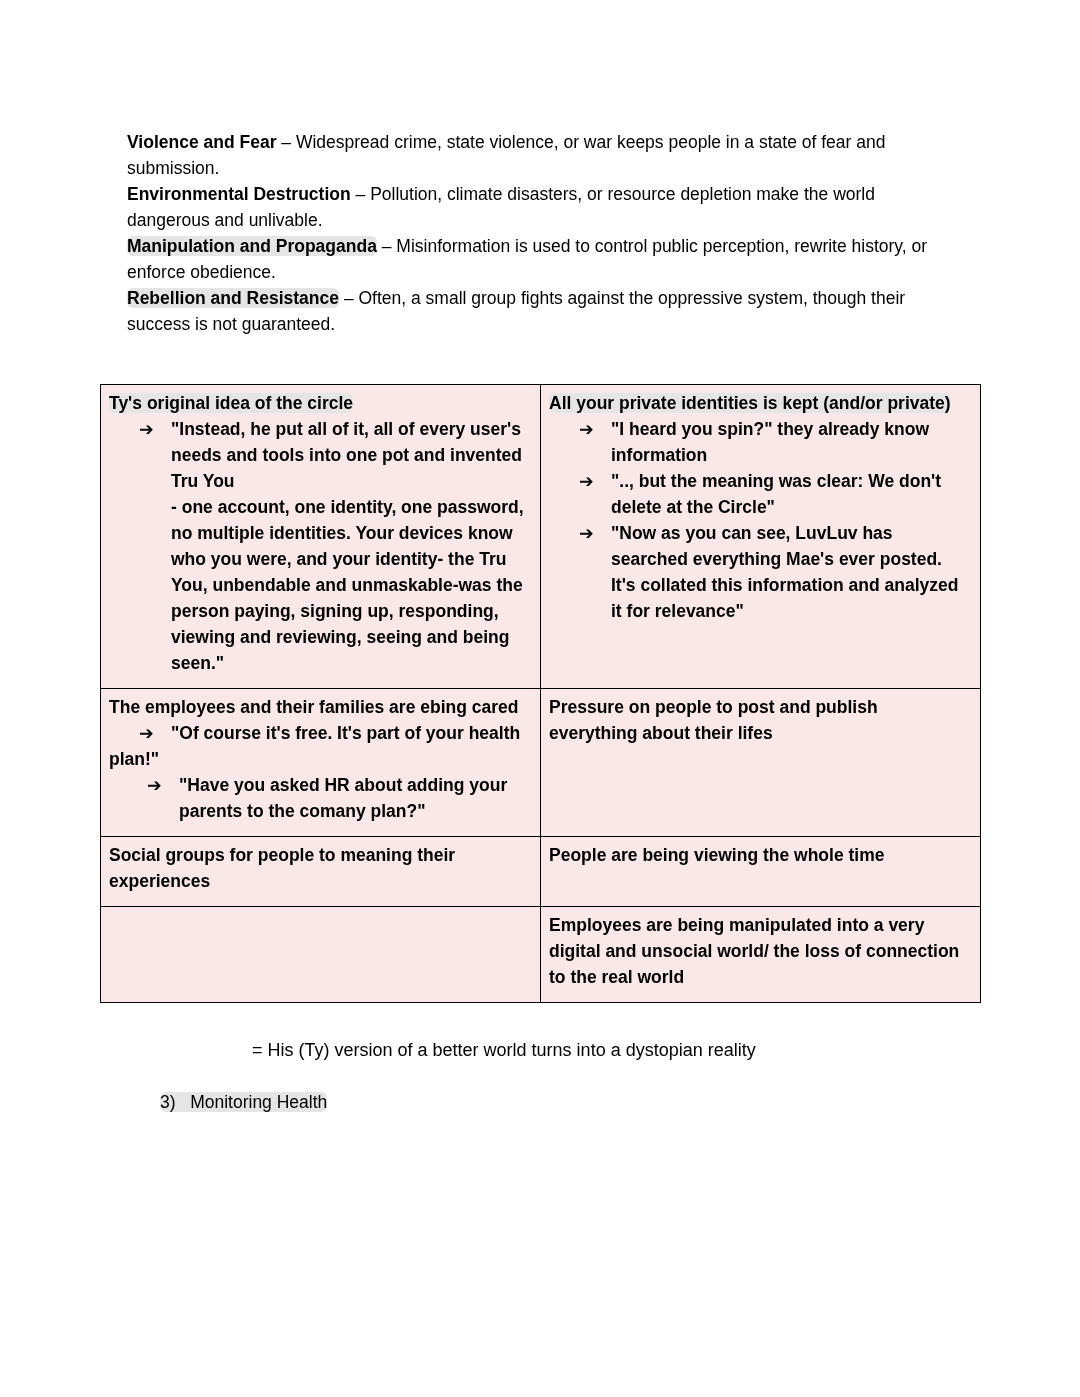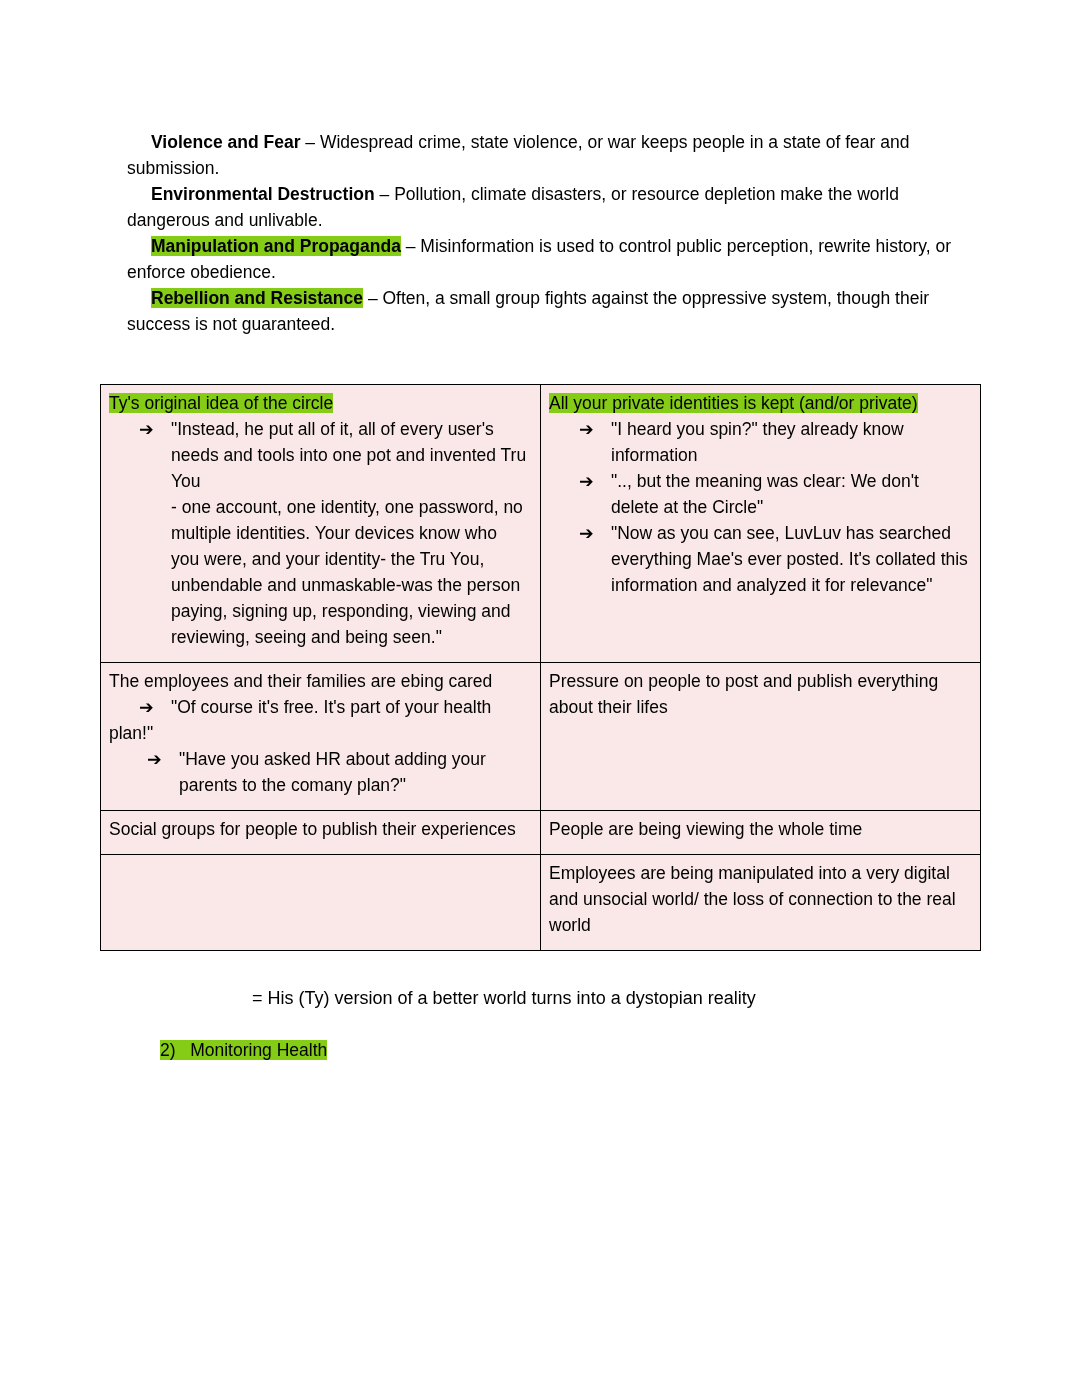--- a/index.html
+++ b/index.html
@@ -2,25 +2,25 @@
 <html><head>
 <meta charset="utf-8">
 <style>
   * { margin:0; padding:0; box-sizing:border-box; }
   html,body { background:#ffffff; }
   body { font-family:"Liberation Sans","DejaVu Sans",sans-serif; color:#000; }
   .page { width:1080px; height:1397px; background:#fff; padding-top:129px; overflow:hidden; position:relative; }
 
   .intro { margin:0 118px 0 127px; font-size:17.5px; line-height:26px; }
   .intro p { margin:0; }
-  .term { font-weight:bold;margin-left:24px; }
-  .hl { background:#84cc16; }
+  .term { font-weight:bold; }
+  .hl { background:#e5e5e5;border-radius:6px; }
 
   .grid { border-collapse:collapse; table-layout:fixed; width:880px; margin:47px 0 0 100px;
-          font-size:17.5px; line-height:26px; }
+          font-size:17.5px; line-height:26px;font-weight:bold; }
   .grid td { width:440px; border:1.6px solid #000; background:#f9e8e7; vertical-align:top;
              padding:5px 12px 12px 8px; }
   .cell-title { }
   .bullet { display:flex; padding-left:30px; }
   .bullet.indent2 { padding-left:38px; }
   .arrow { width:32px; flex:0 0 32px; }
   .btxt { flex:1; white-space:pre-line; }
   .outdent { }
 
   .summary { margin:34px 0 0 252px; font-size:18px; line-height:26px; }
@@ -82,34 +82,34 @@
             <span class="arrow">➔</span>
             <span class="btxt">"Have you asked HR about adding your parents to the comany plan?"</span>
           </div>
         </td>
         <td>
           <div class="cell-title">Pressure on people to post and publish everything about their lifes</div>
         </td>
       </tr>
       <tr>
         <td>
-          <div class="cell-title">Social groups for people to publish their experiences</div>
+          <div class="cell-title">Social groups for people to meaning their experiences</div>
         </td>
         <td>
           <div class="cell-title">People are being viewing the whole time</div>
         </td>
       </tr>
       <tr>
         <td>
           <div class="cell-title"></div>
         </td>
         <td>
           <div class="cell-title">Employees are being manipulated into a very digital and unsocial world/ the loss of connection to the real world</div>
         </td>
       </tr>
     </tbody>
   </table>
 
   <p class="summary">= His (Ty) version of a better world turns into a dystopian reality</p>
 
-  <p class="heading2"><span class="hl">2)   Monitoring Health</span></p>
+  <p class="heading2"><span class="hl">3)   Monitoring Health</span></p>
 
 </div>
 
 </body></html>

